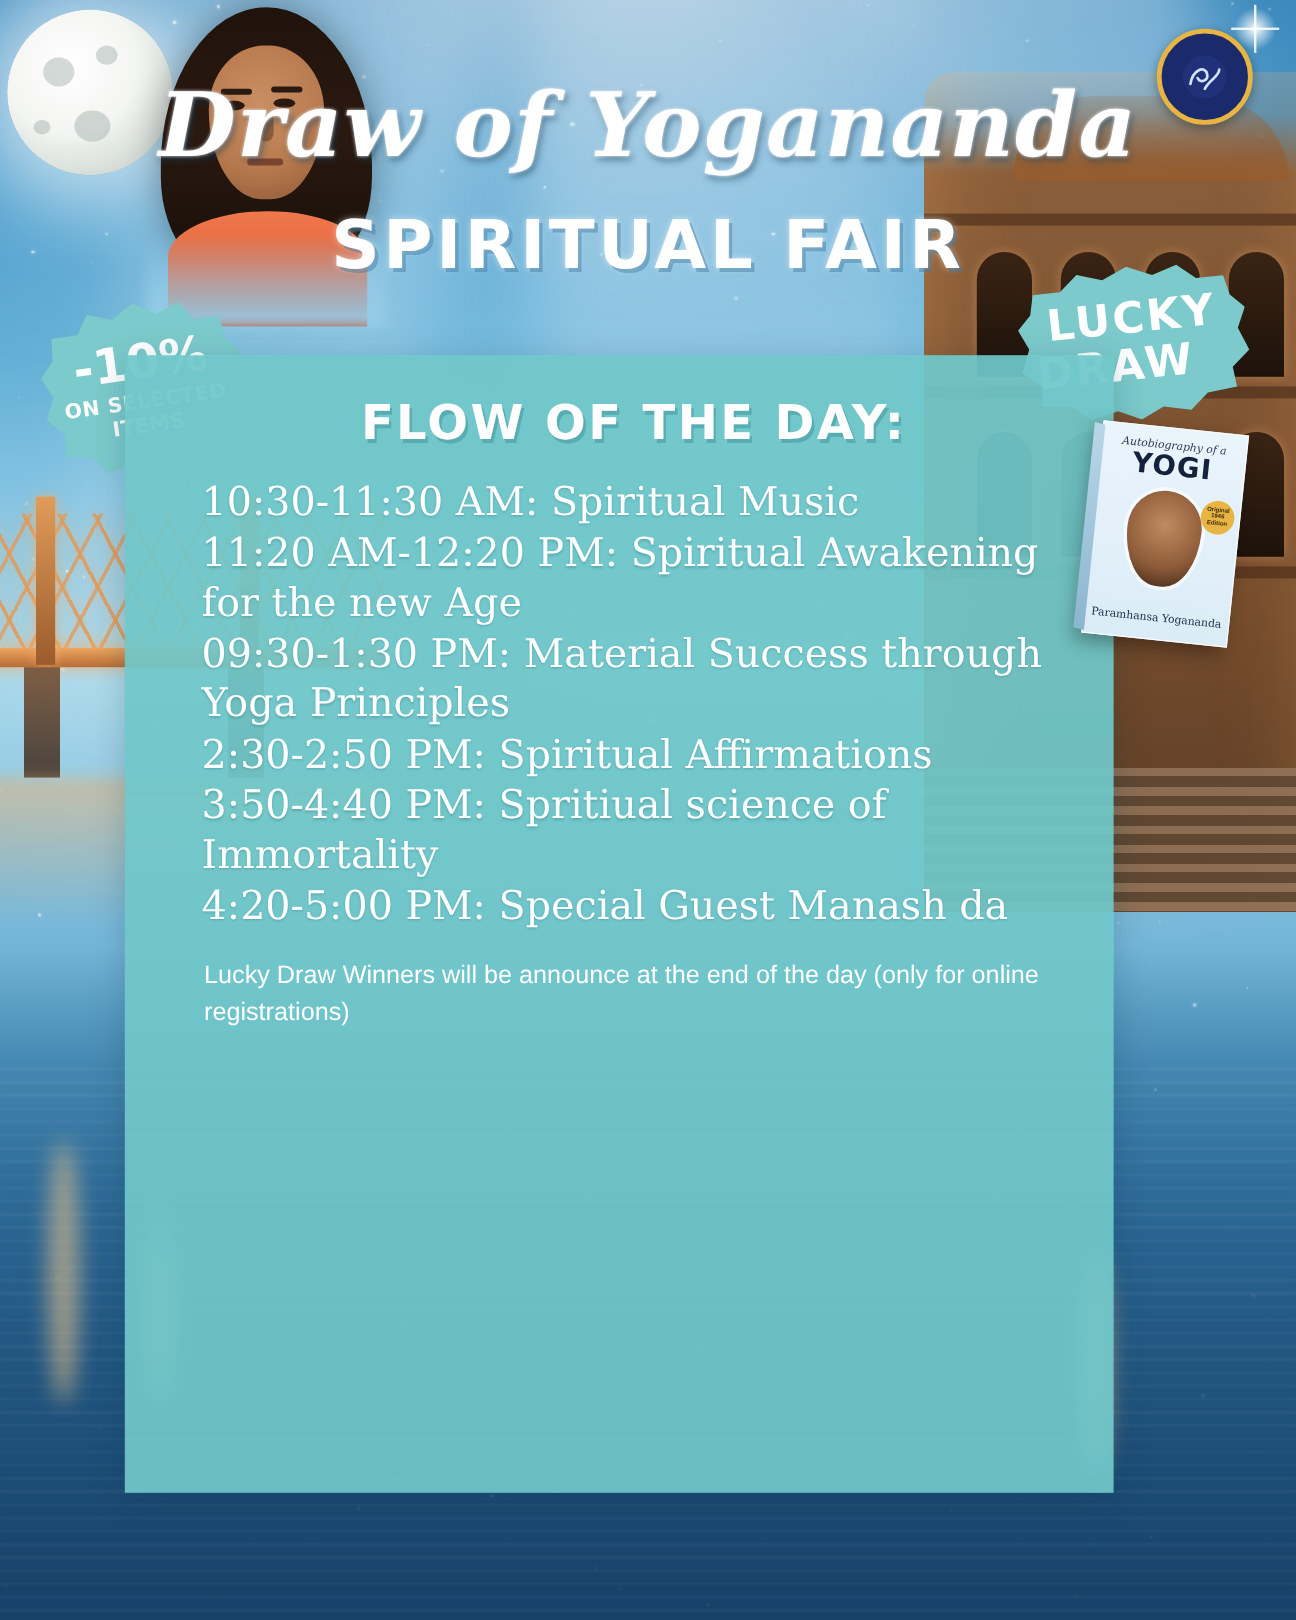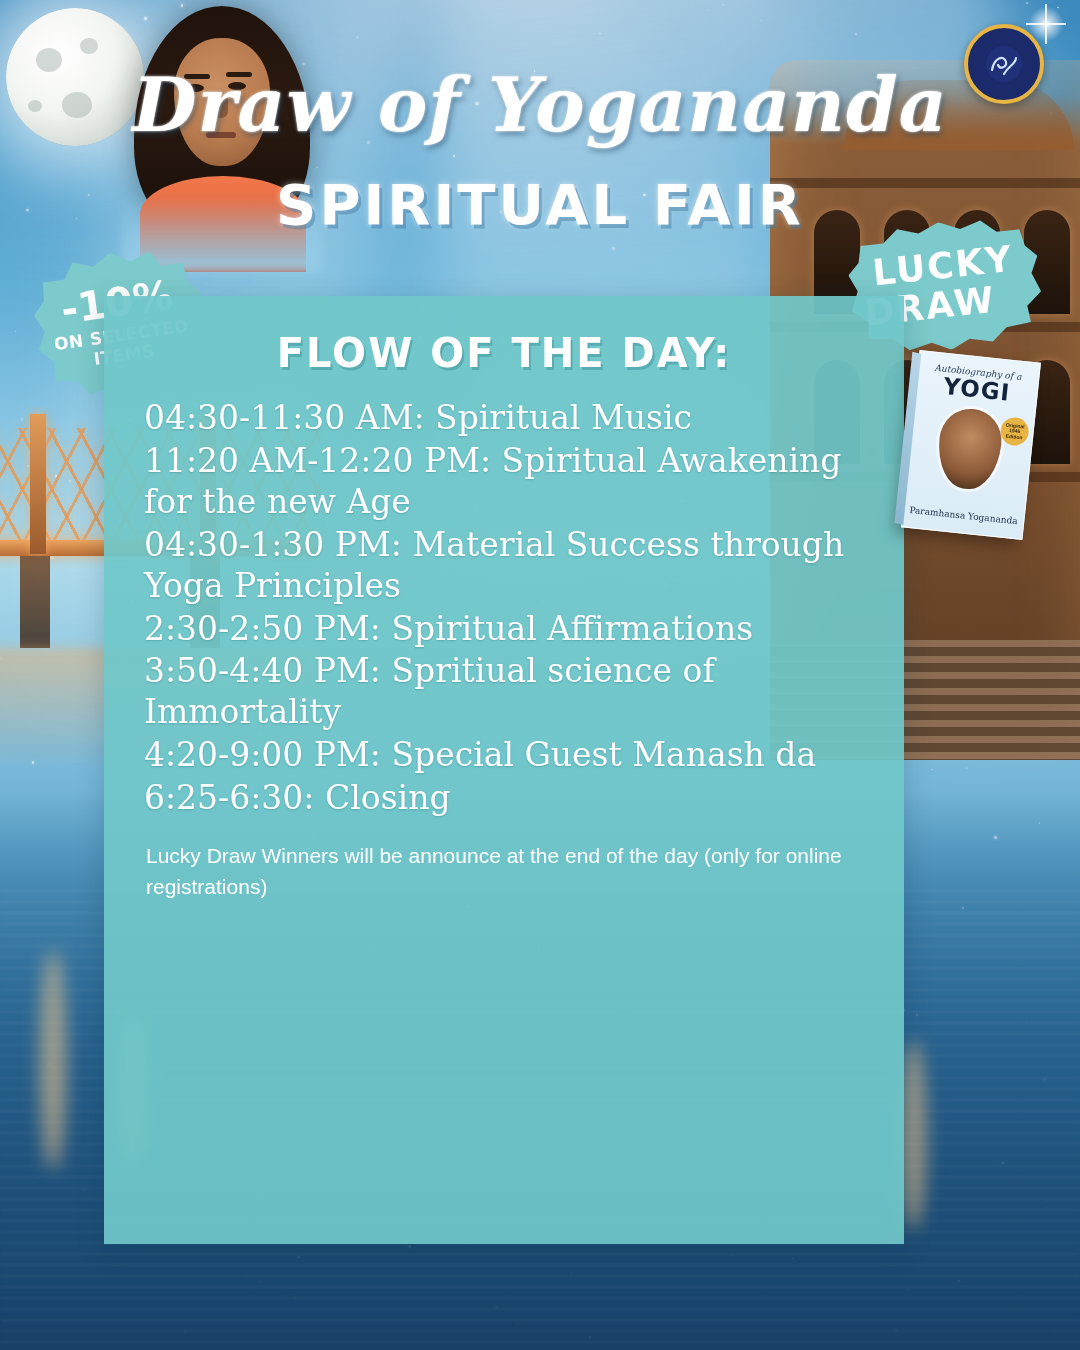--- a/index.html
+++ b/index.html
@@ -359,20 +359,21 @@
   .badge-lucky .l2 { margin-left: -34px; }
 
   
   .panel {
     position: absolute;
     left: 104px; top: 296px;
     width: 800px;
     height: 948px;
     background: rgba(112, 199, 201, .93);
     box-shadow: 0 6px 26px rgba(8,50,70,.22);
+    padding-left: 24px;
   }
   .panel-head {
     text-align: center;
     margin-top: 34px;
     font-family: "DejaVu Sans", sans-serif;
     font-weight: bold;
     font-size: 40px;
     letter-spacing: 2px;
     color: #ffffff;
     text-shadow: 2px 3px 0 rgba(70,155,160,.6);
@@ -739,27 +740,26 @@
   </div>
 
   <div class="starburst badge-lucky">
     <div class="l1">LUCKY</div>
     <div class="l2">DRAW</div>
   </div>
 
   <div class="panel">
     <div class="panel-head">FLOW OF THE DAY:</div>
     <ul class="schedule" id="schedule-list">
-        <li>04:30-11:30 AM: Spiritual Music</li>
+        <li>10:30-11:30 AM: Spiritual Music</li>
         <li>11:20 AM-12:20 PM: Spiritual Awakening for the new Age</li>
-        <li>04:30-1:30 PM: Material Success through Yoga Principles</li>
+        <li>09:30-1:30 PM: Material Success through Yoga Principles</li>
         <li>2:30-2:50 PM: Spiritual Affirmations</li>
         <li>3:50-4:40 PM: Spritiual science of Immortality</li>
-        <li>4:20-9:00 PM: Special Guest Manash da</li>
-        <li>6:25-6:30: Closing</li>
+        <li>4:20-5:00 PM: Special Guest Manash da</li>
       </ul>
     <div class="note">Lucky Draw Winners will be announce at the end of the day (only for online registrations)</div>
   </div>
 
   <div class="book">
     <div class="book-spine"></div>
     <div class="book-top">Autobiography of a</div>
     <div class="book-title">YOGI</div>
     <div class="book-photo"></div>
     <div class="book-seal">Original 1946 Edition</div>

